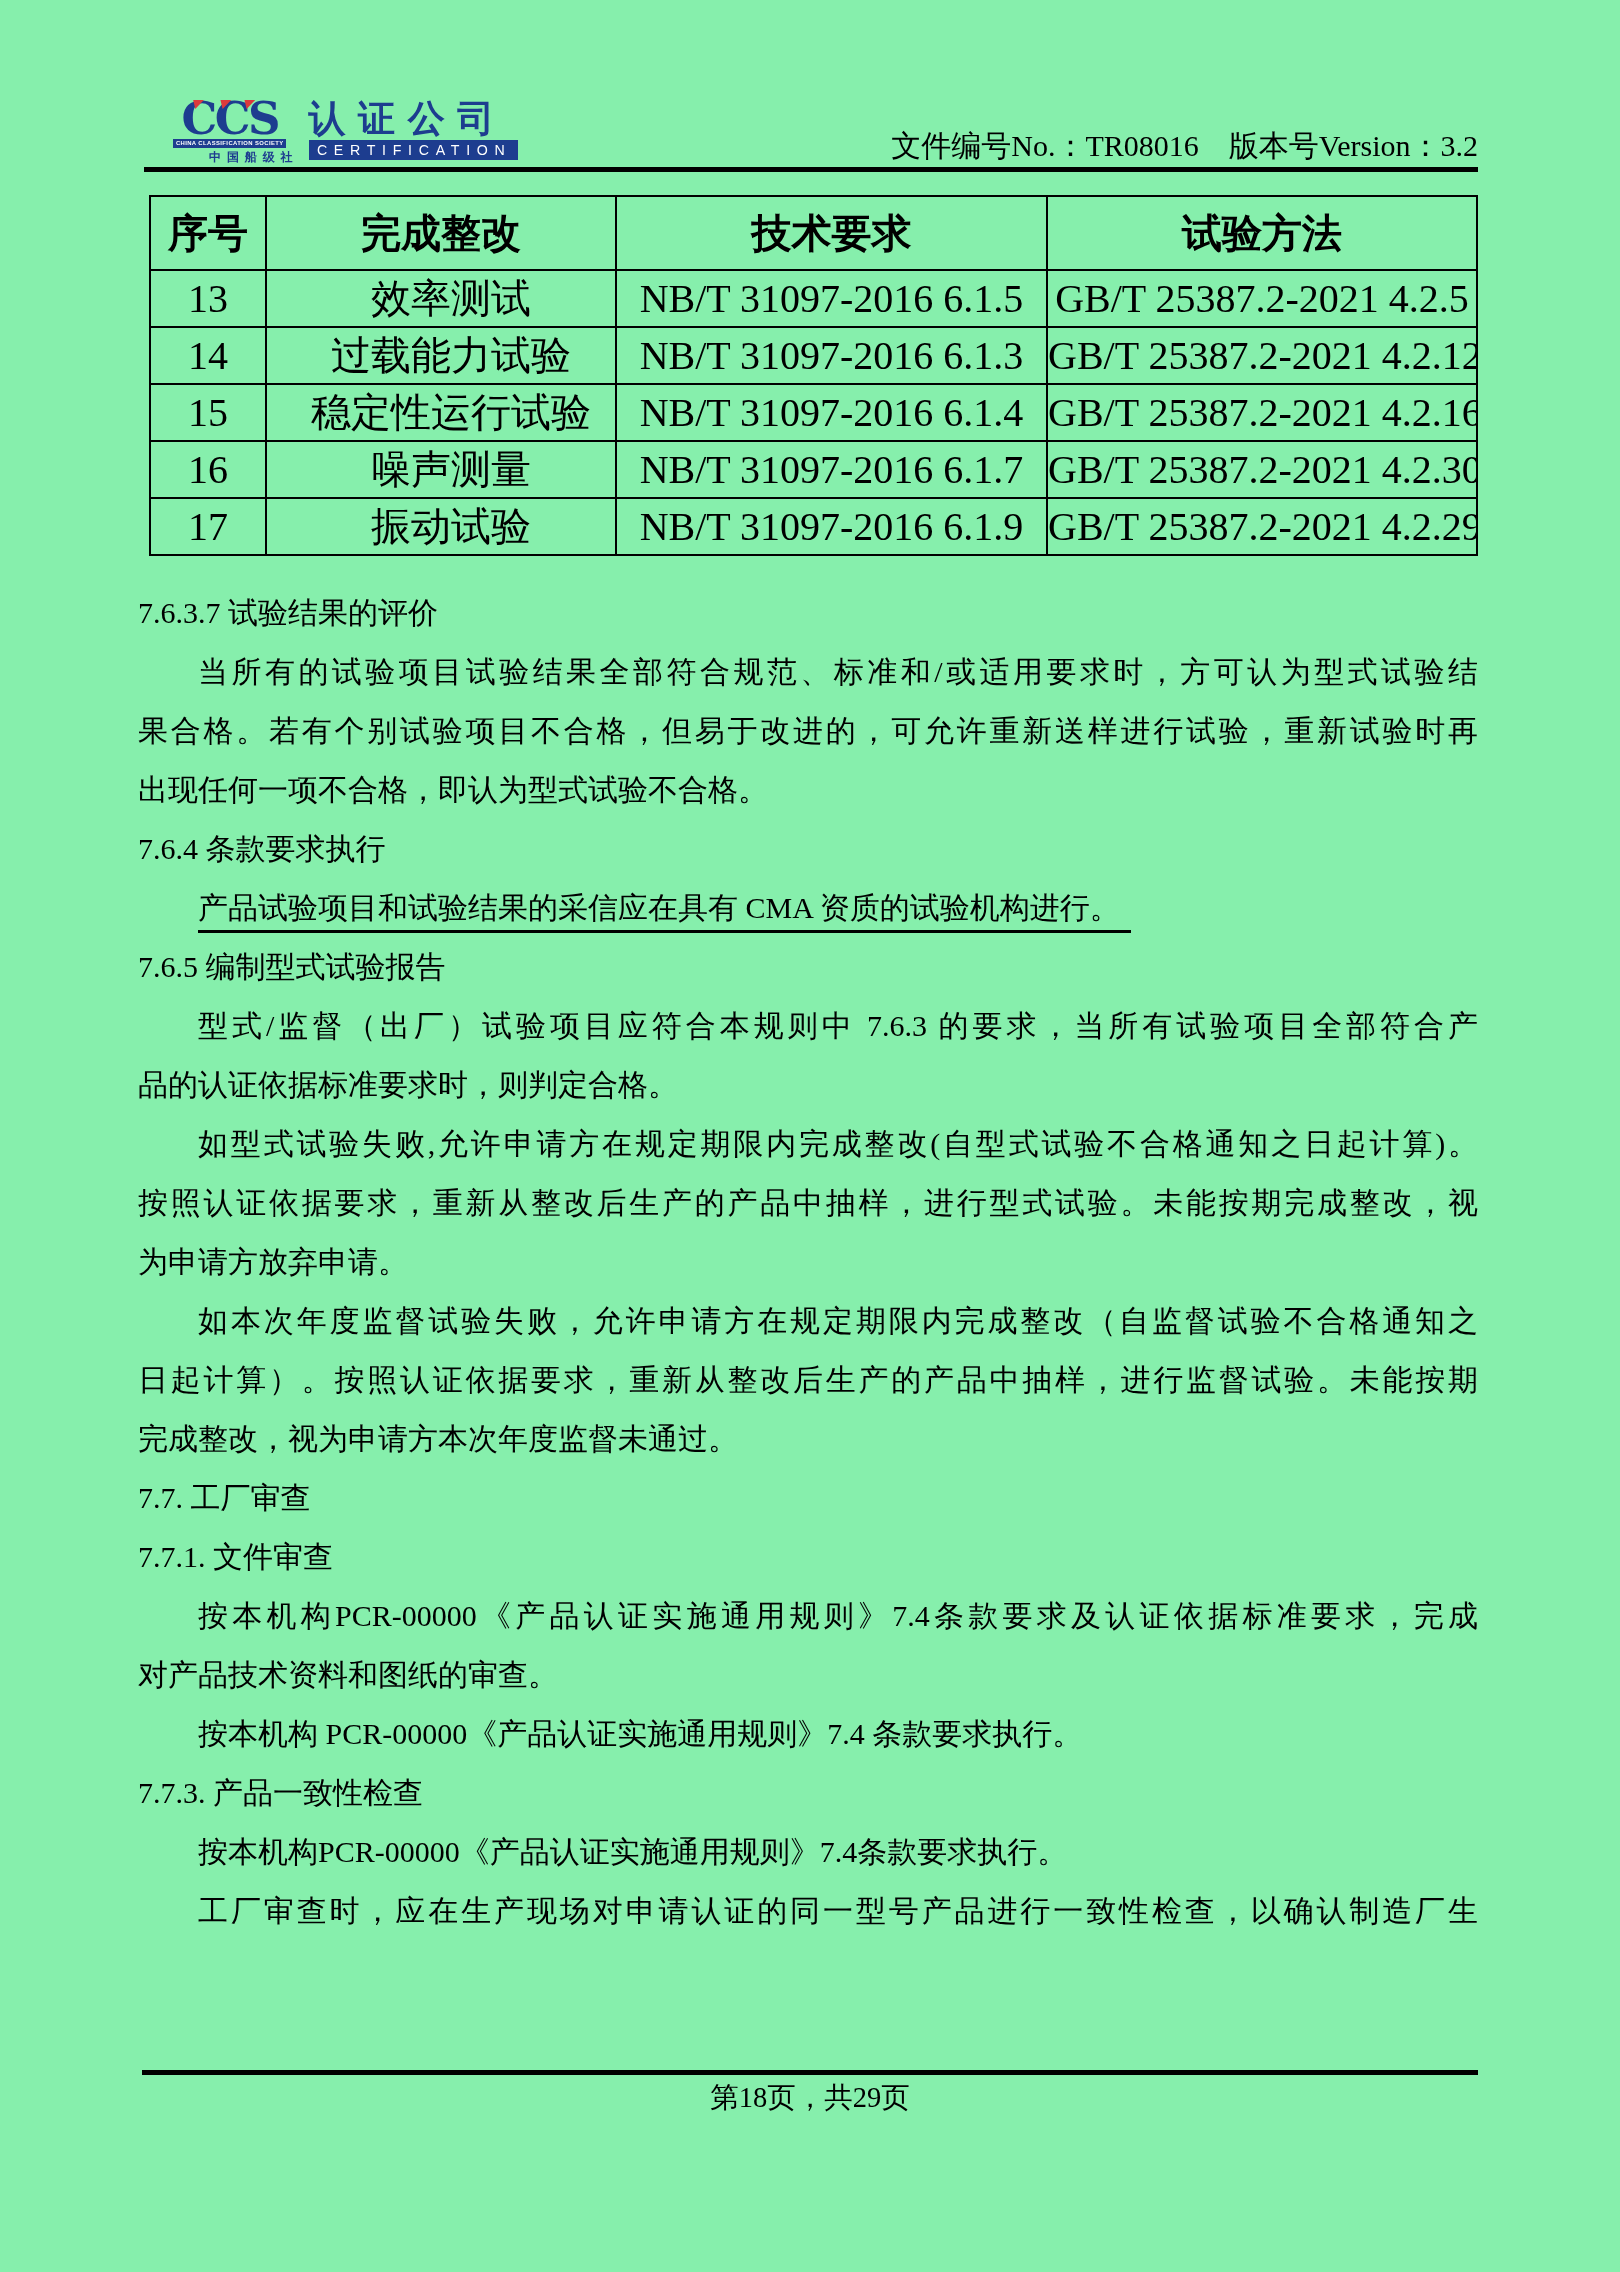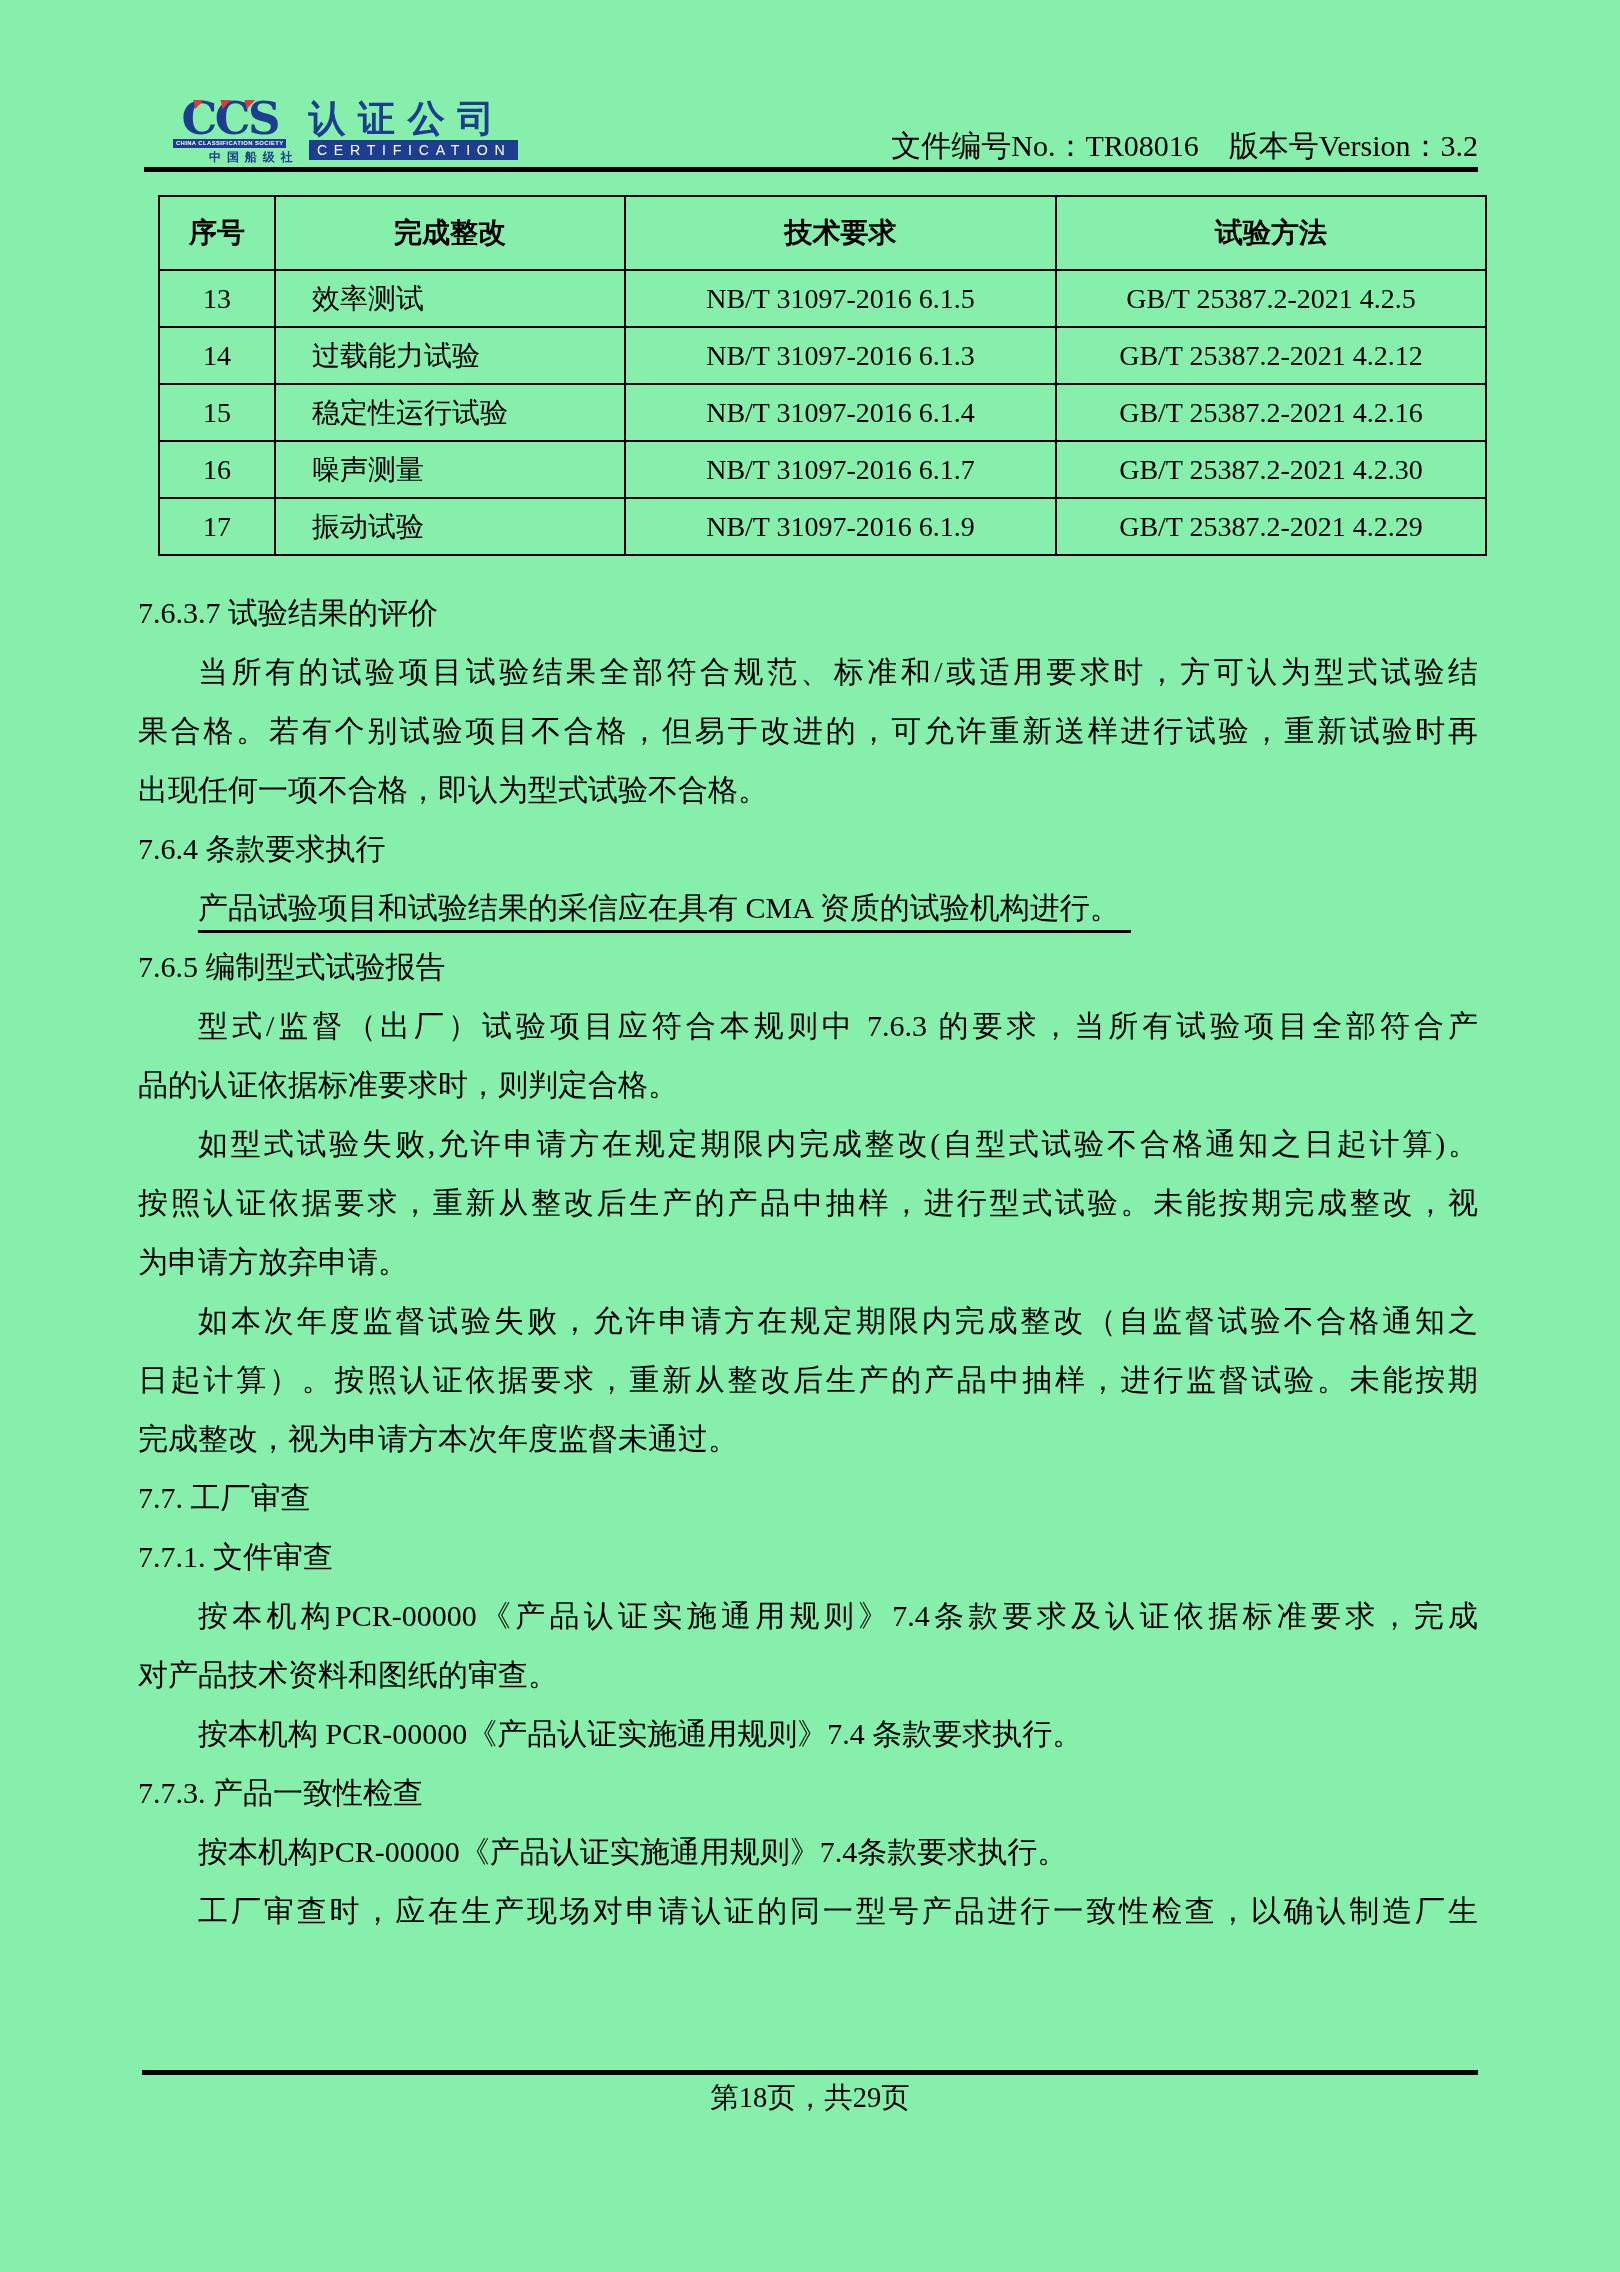--- a/index.html
+++ b/index.html
@@ -39,27 +39,27 @@
     font-weight:normal; font-size:14.2px; letter-spacing:6.7px; padding:2.5px 6.7px 1.7px 8.4px;
     width:fit-content; margin-top:1.7px; white-space:nowrap;
   }
   .doc-number {
     position:absolute; right:142px; top:126px; font-size:30px; white-space:nowrap;margin-left:45px;
   }
   .header-rule { position:absolute; left:144px; top:167px; width:1334px; height:5px; background:#000; }
 
   
   table.test-table {
-    position:absolute; left:158px; top:195px; width:1327px;
-    border-collapse:collapse; table-layout:fixed; font-size:28px;
+    position:absolute; left:149px; top:195px; width:1327px;
+    border-collapse:collapse; table-layout:fixed; font-size:40px;
   }
   .test-table th, .test-table td { border:2.5px solid #000; text-align:center; padding:0; overflow:hidden; white-space:nowrap; }
   .test-table th { height:72px; font-weight:bold; }
   .test-table td { height:55px; }
-  .test-table td.item-cell { text-align:left; padding-left:36px; }
+  .test-table td.item-cell { text-align:center; padding-left:20px; }
 
   
   .body-text { position:absolute; left:138px; top:583px; width:1340px; font-size:30px; }
   .line { height:59px; line-height:59px; white-space:nowrap; }
   .line.indent { text-indent:60px; }
   .line.jfull { white-space:normal; text-align:justify; text-align-last:justify; }
   .ul { border-bottom:3.3px solid #000; padding-bottom:5.9px; padding-right:11.7px; }
 
   
   .footer-rule { position:absolute; left:142px; top:2070px; width:1336px; height:5px; background:#000; }

